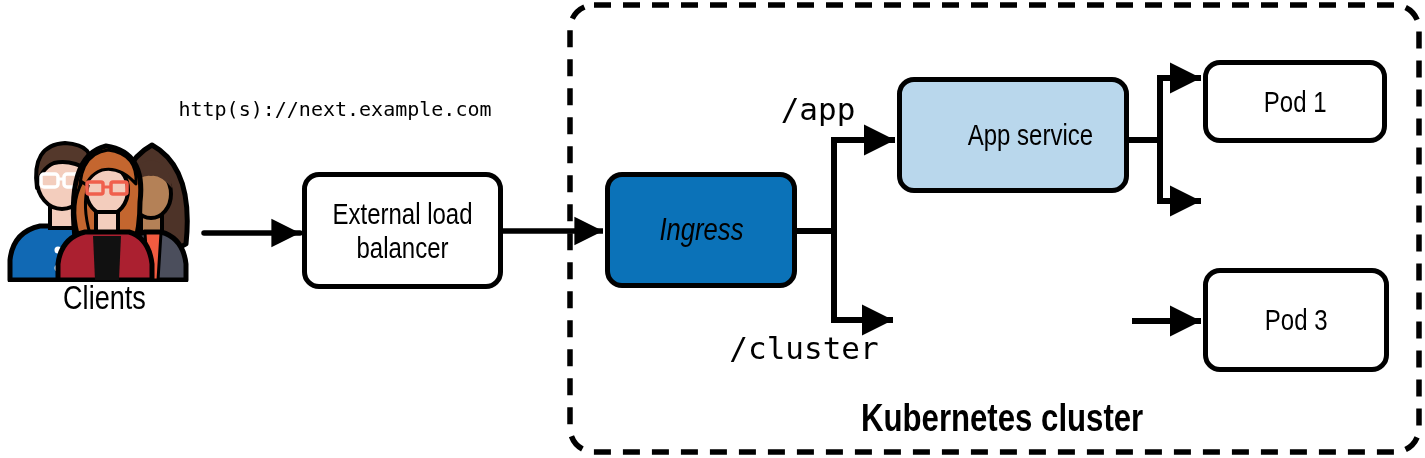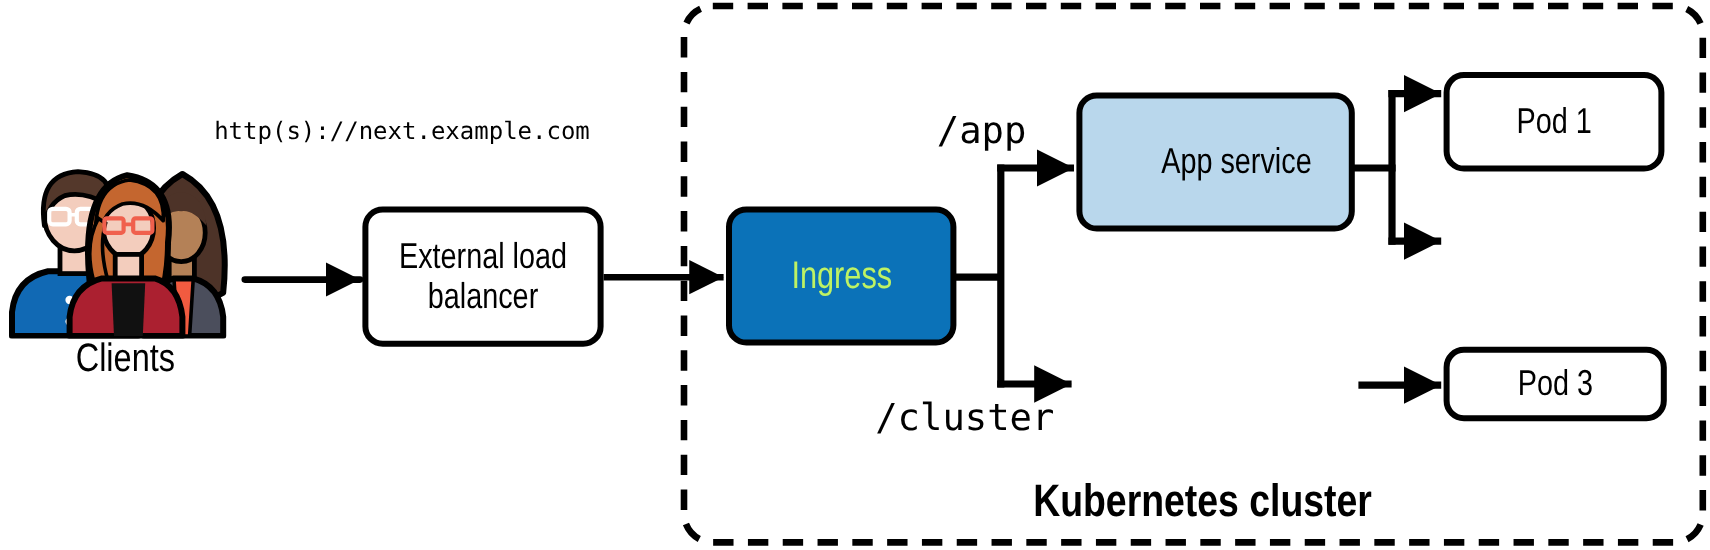--- a/index.html
+++ b/index.html
@@ -16,21 +16,21 @@
   svg.layer{position:absolute;left:0;top:0;}
   .box{
     position:absolute;box-sizing:border-box;
     border:5px solid var(--outline);border-radius:17px;
     background:var(--node-fill);
     display:flex;align-items:center;justify-content:center;
     text-align:center;font-size:30px;line-height:1.12;
   }
   .box .cond{display:inline-block;transform:scaleX(0.8);transform-origin:center;white-space:nowrap;}
   .box .cond.wrap{white-space:normal;width:200px;}
-  .box.ingress{background:var(--ingress-fill);color:#bef264;font-size:32px;}
+  .box.ingress{background:var(--ingress-fill);color:#000000;font-size:32px;font-style:italic;}
   .box.service{background:var(--service-fill);}
   .lbl{position:absolute;text-align:center;}
   .mono{font-family:"DejaVu Sans Mono",monospace;}
   .url-lbl{left:105px;top:97px;width:460px;font-size:20px;}
   .route-app{left:768px;top:91px;width:100px;font-size:31px;}
   .route-metrics{left:718px;top:330px;width:172px;font-size:31px;}
   .clients-lbl{left:-2px;top:279px;width:212px;font-size:33px;}
   .cluster-lbl{left:792px;top:397px;width:420px;font-size:38px;font-weight:bold;}
   .clients-lbl .cond,.cluster-lbl .cond{display:inline-block;transform:scaleX(0.82);transform-origin:center;white-space:nowrap;}
 </style>
@@ -123,17 +123,17 @@
   <div class="box service" style="left:897px;top:77px;width:232px;height:116px;padding-left:34px;">
     <span class="cond">App service</span>
   </div>
 
 
   <div class="box" style="left:1203px;top:36px;width:184px;height:83px;margin-top:24px;">
     <span class="cond">Pod 1</span>
   </div>
 
 
-  <div class="box" style="left:1203px;top:289px;width:186px;height:62px;">
+  <div class="box" style="left:1203px;top:268px;width:186px;height:104px;">
     <span class="cond">Pod 3</span>
   </div>
 
 </div>
 
 </body></html>

